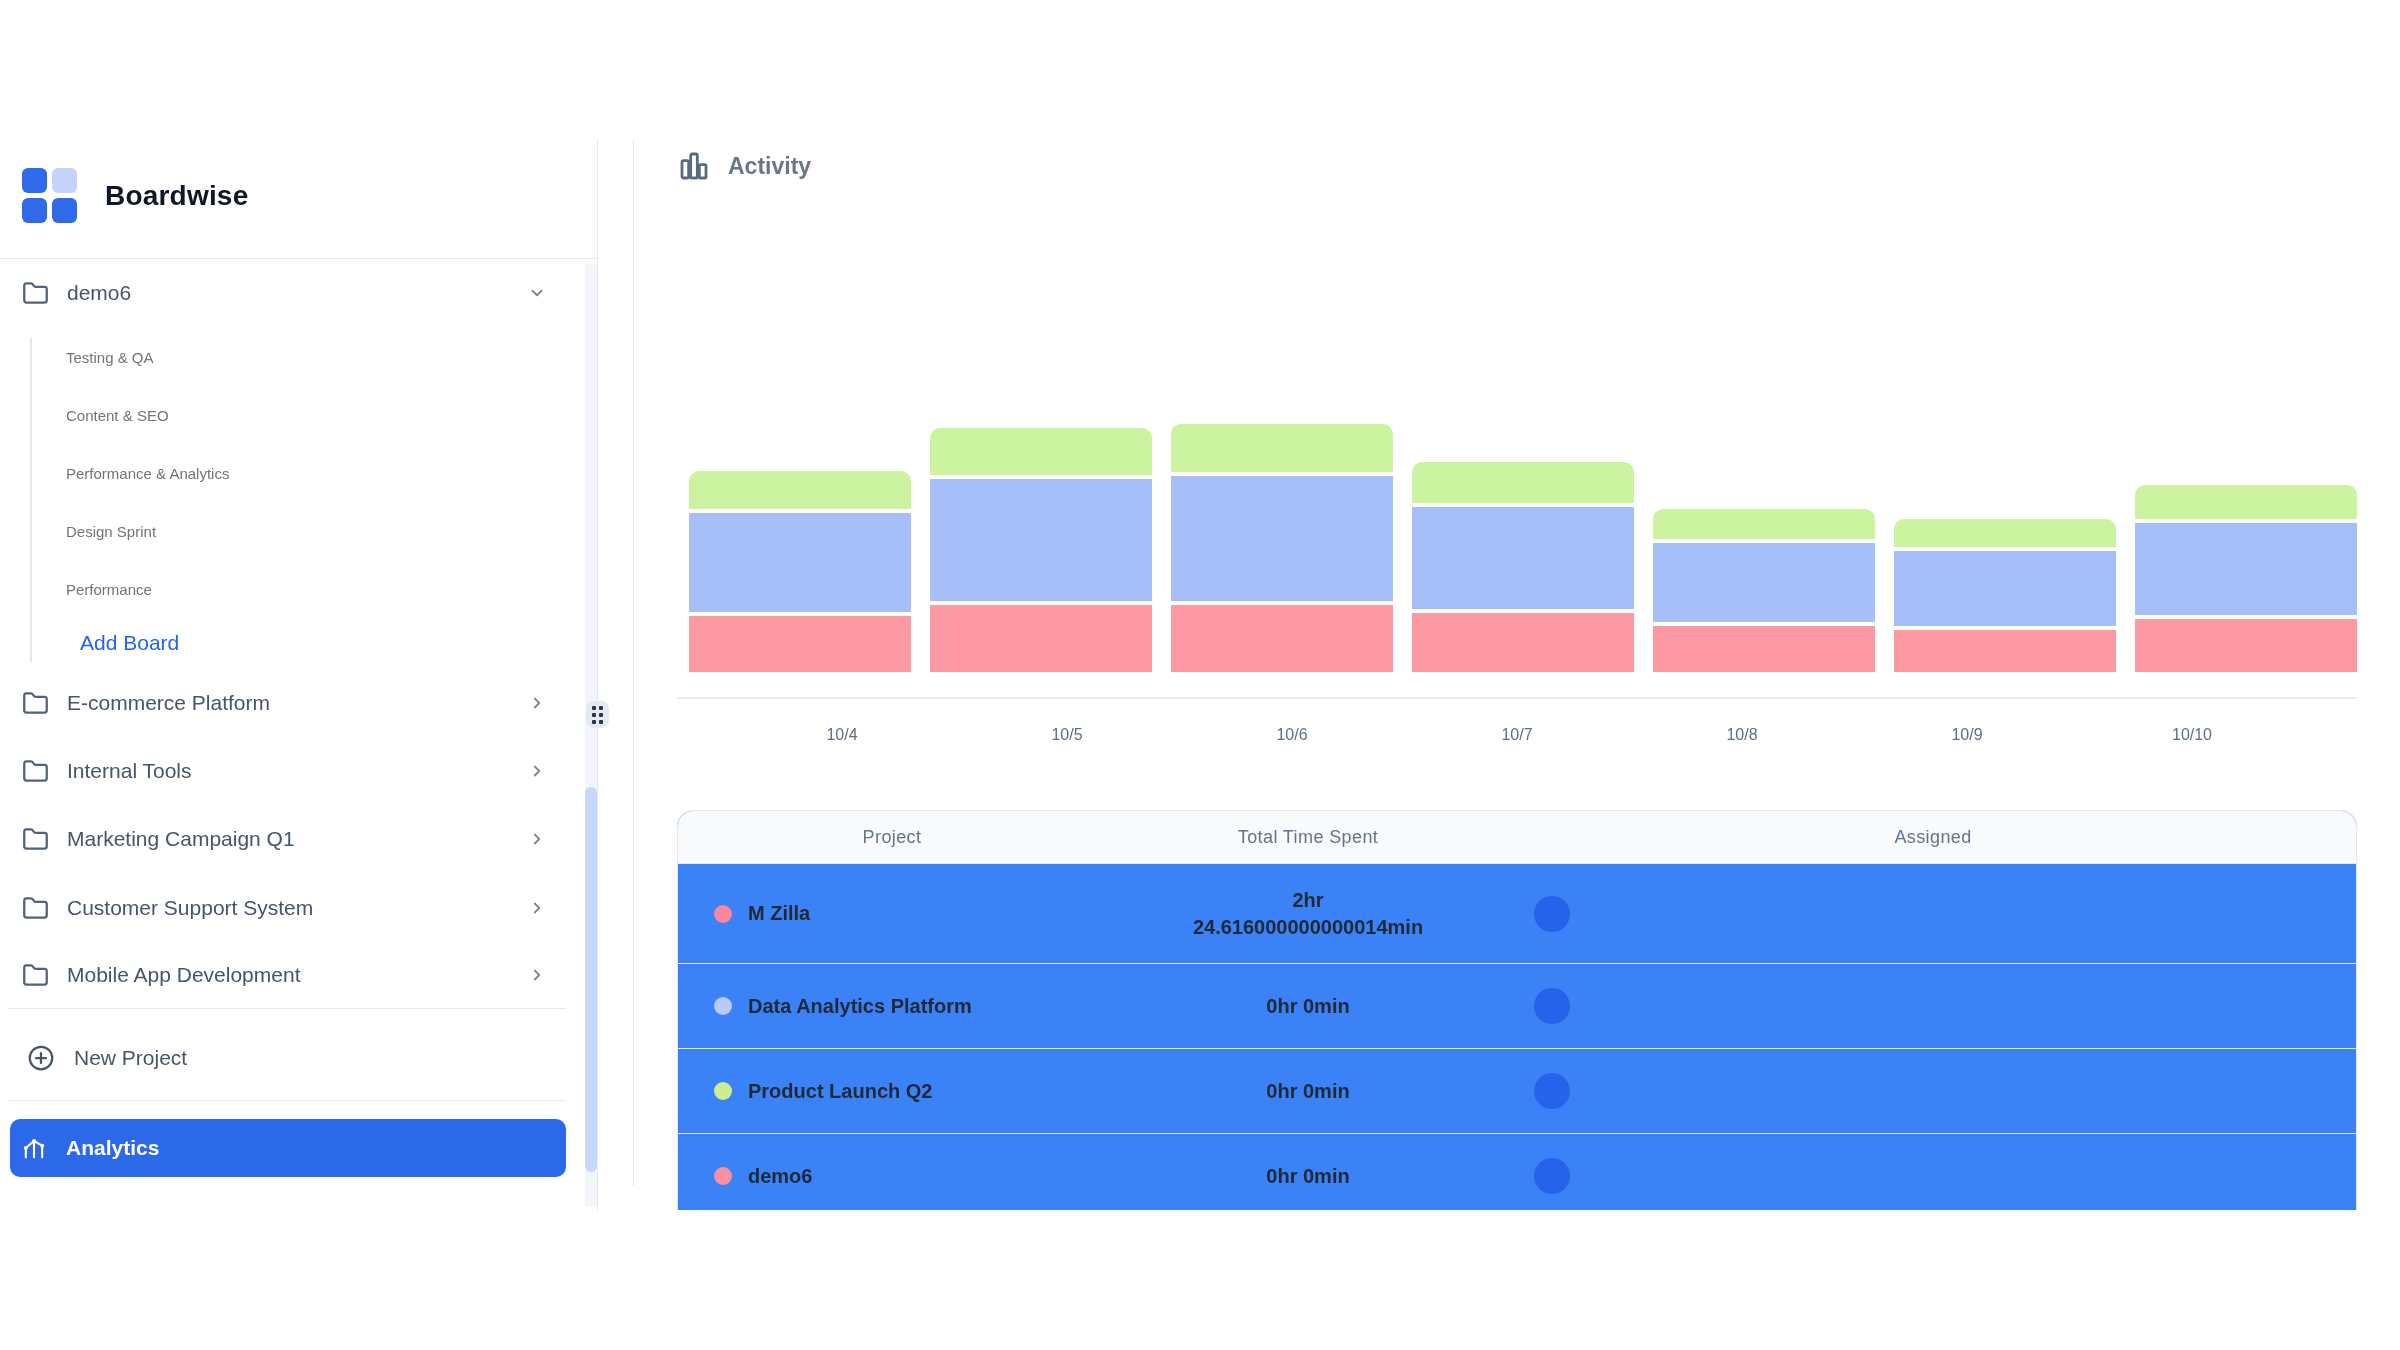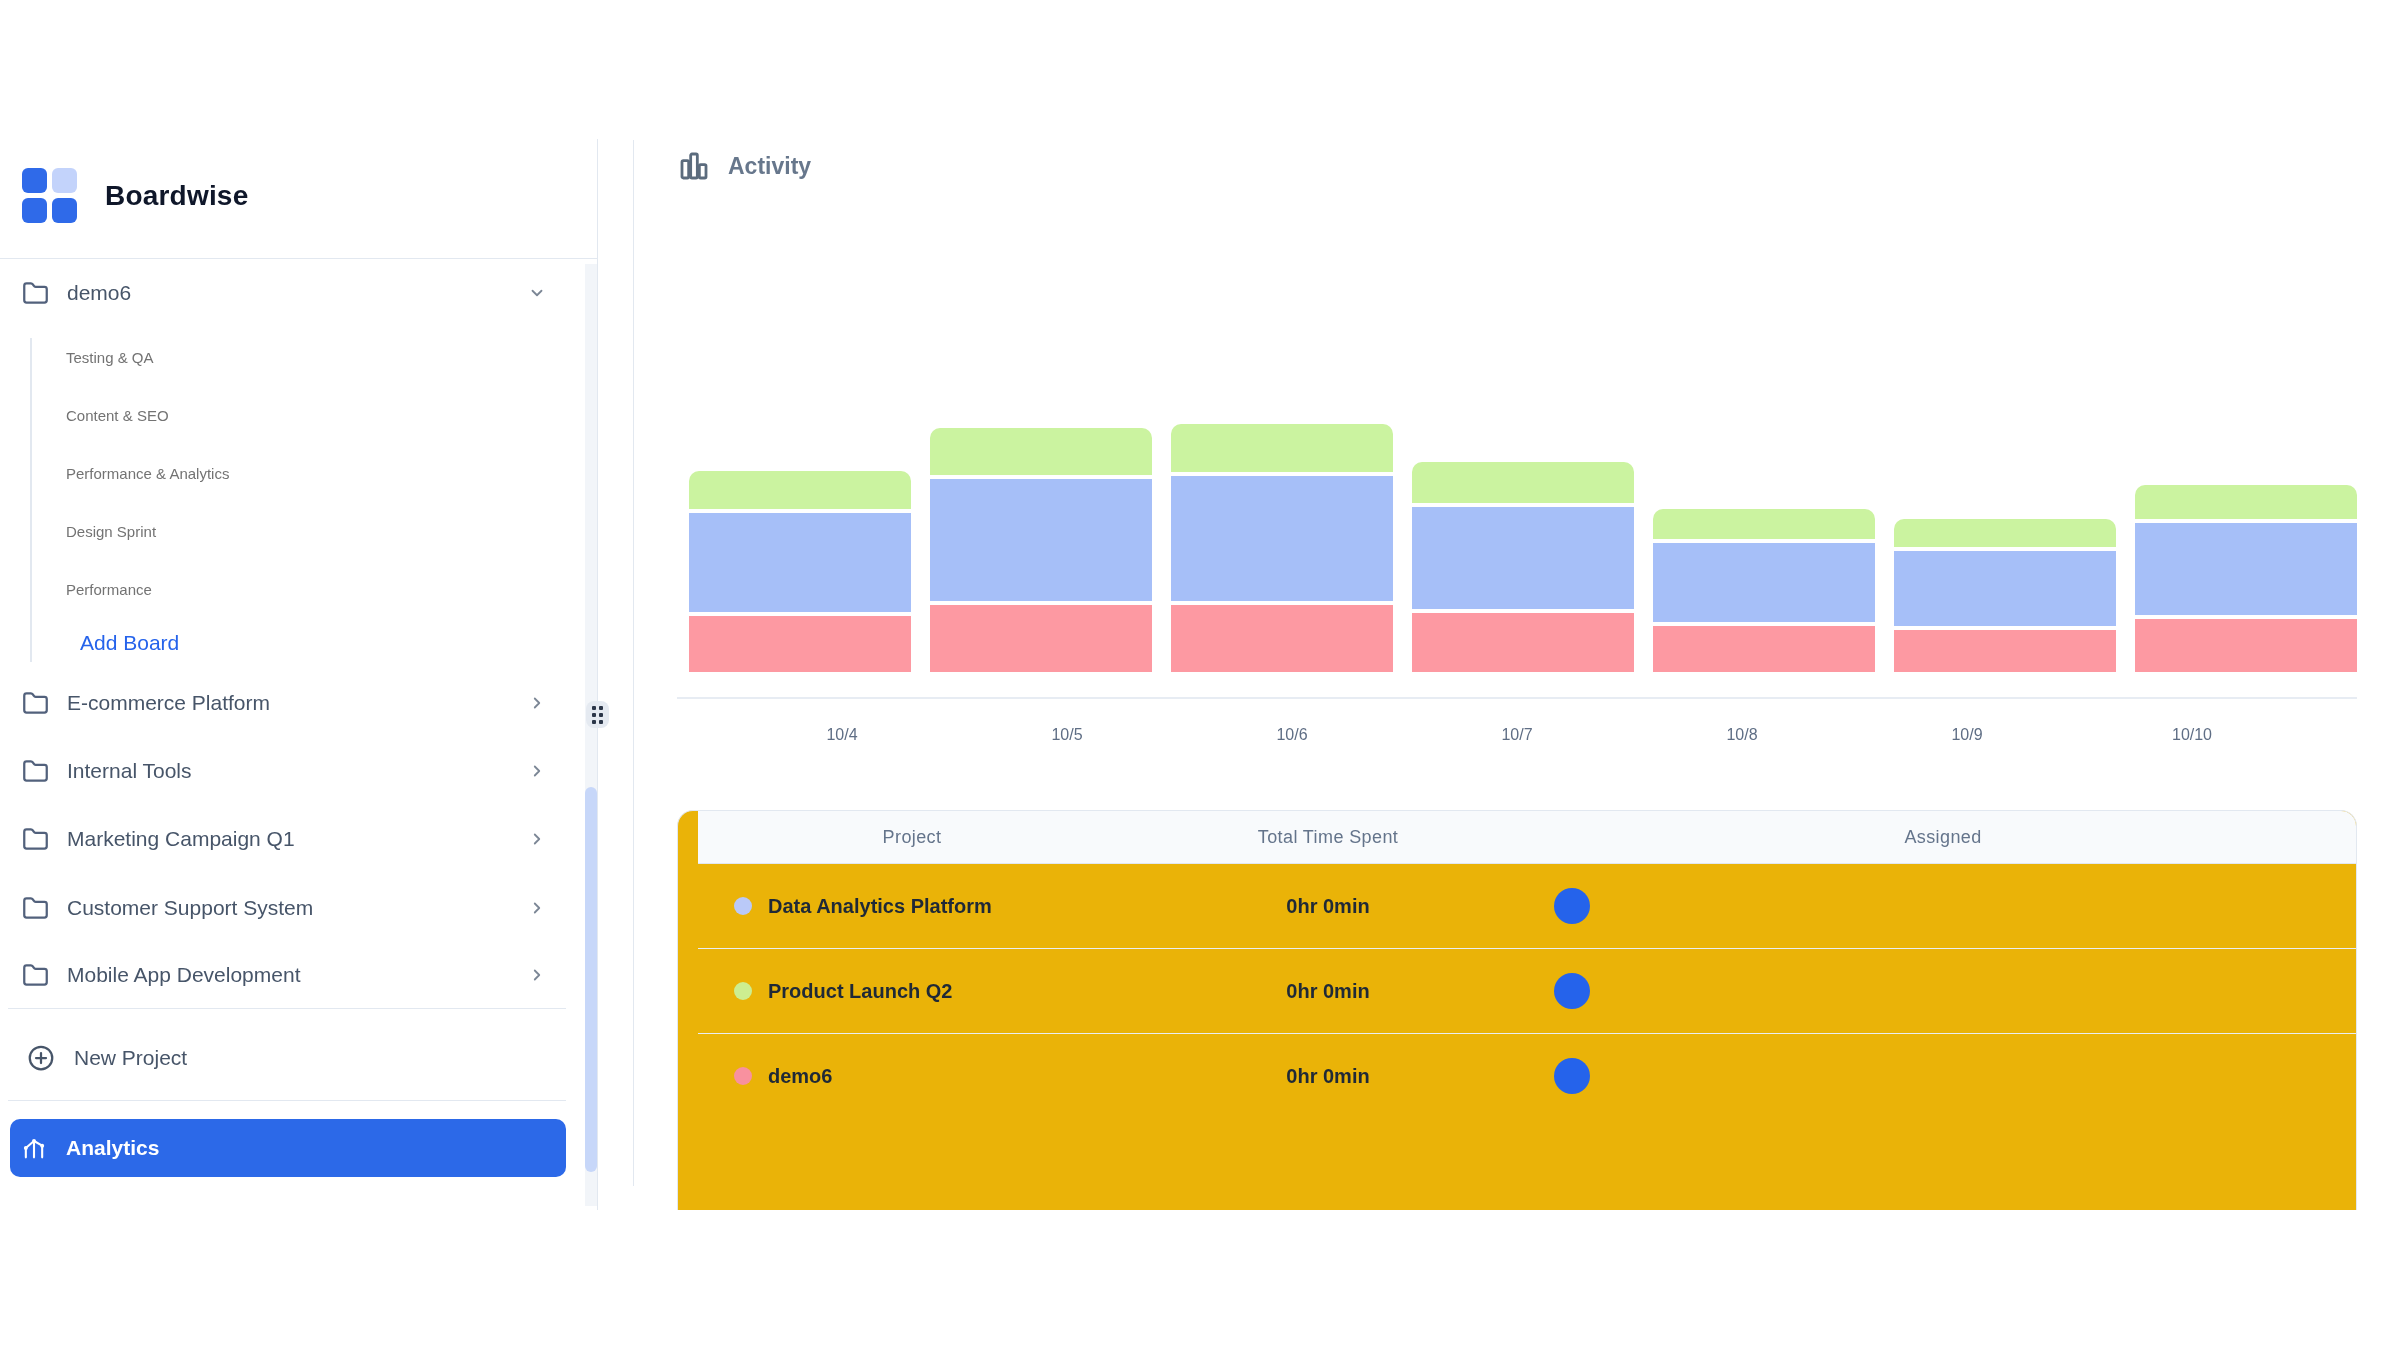--- a/index.html
+++ b/index.html
@@ -43,21 +43,21 @@
 
   #chart{position:absolute;left:677px;top:420px;width:1680px;height:252px;}
   .bar{position:absolute;bottom:0;display:flex;flex-direction:column-reverse;gap:4px;}
   .seg{width:100%;}
   #axis{position:absolute;left:677px;top:697px;width:1680px;height:2px;background:#e7ecf3;}
   #xlabels{position:absolute;left:677px;top:726px;width:1680px;height:40px;}
   .xlabel{position:absolute;top:0;transform:translateX(-50%);font-size:16px;color:#5f6e85;}
 
   
   #table{position:absolute;left:677px;top:810px;width:1680px;height:400px;box-sizing:border-box;
-         border:1px solid #e2e8f0;border-bottom:none;border-radius:16px 16px 0 0;overflow:hidden;background:#eab308;padding-left:20px;}
+         border:1px solid #e2e8f0;border-bottom:none;border-radius:16px 16px 0 0;overflow:hidden;background:#3b82f6;}
   .trow{display:grid;grid-template-columns:428px 404px 1fr;}
   #thead{height:52px;background:#f8fafc;border-bottom:1px solid #e2e8f0;}
   #thead .th{display:flex;align-items:center;justify-content:center;font-size:18px;color:#64748b;
              letter-spacing:.4px;}
   .tbody-row{border-bottom:1px solid #e9eef4;}
   .cell-project{display:flex;align-items:center;gap:16px;padding-left:36px;}
   .dot{width:18px;height:18px;border-radius:50%;flex:0 0 auto;}
   .pname{font-size:20px;font-weight:700;color:#1f2937;}
   .cell-time{display:flex;flex-direction:column;align-items:center;justify-content:center;
              font-size:20px;font-weight:700;color:#1f2937;line-height:27px;text-align:center;}
@@ -262,20 +262,33 @@
       <div class="xlabel" style="left: 1515px;">10/10</div>
     </div>
 
   <div id="table">
     <div class="trow" id="thead">
       <div class="th">Project</div>
       <div class="th">Total Time Spent</div>
       <div class="th">Assigned</div>
     </div>
 
+    <div class="trow tbody-row" style="height:99px;">
+      <div class="cell-project">
+        <span class="dot" style="background: rgb(248, 135, 157);"></span>
+        <span class="pname">M Zilla</span>
+      </div>
+      <div class="cell-time">
+        <div>2hr</div>
+        <div>24.616000000000014min</div>
+      </div>
+      <div class="cell-assigned">
+        <span class="avatar" style="background: rgb(37, 99, 235);"></span>
+      </div>
+    </div>
 
     <div class="trow tbody-row" style="height:84px;">
       <div class="cell-project">
         <span class="dot" style="background: rgb(186, 201, 248);"></span>
         <span class="pname">Data Analytics Platform</span>
       </div>
       <div class="cell-time">
         <div>0hr 0min</div>
       </div>
       <div class="cell-assigned">

